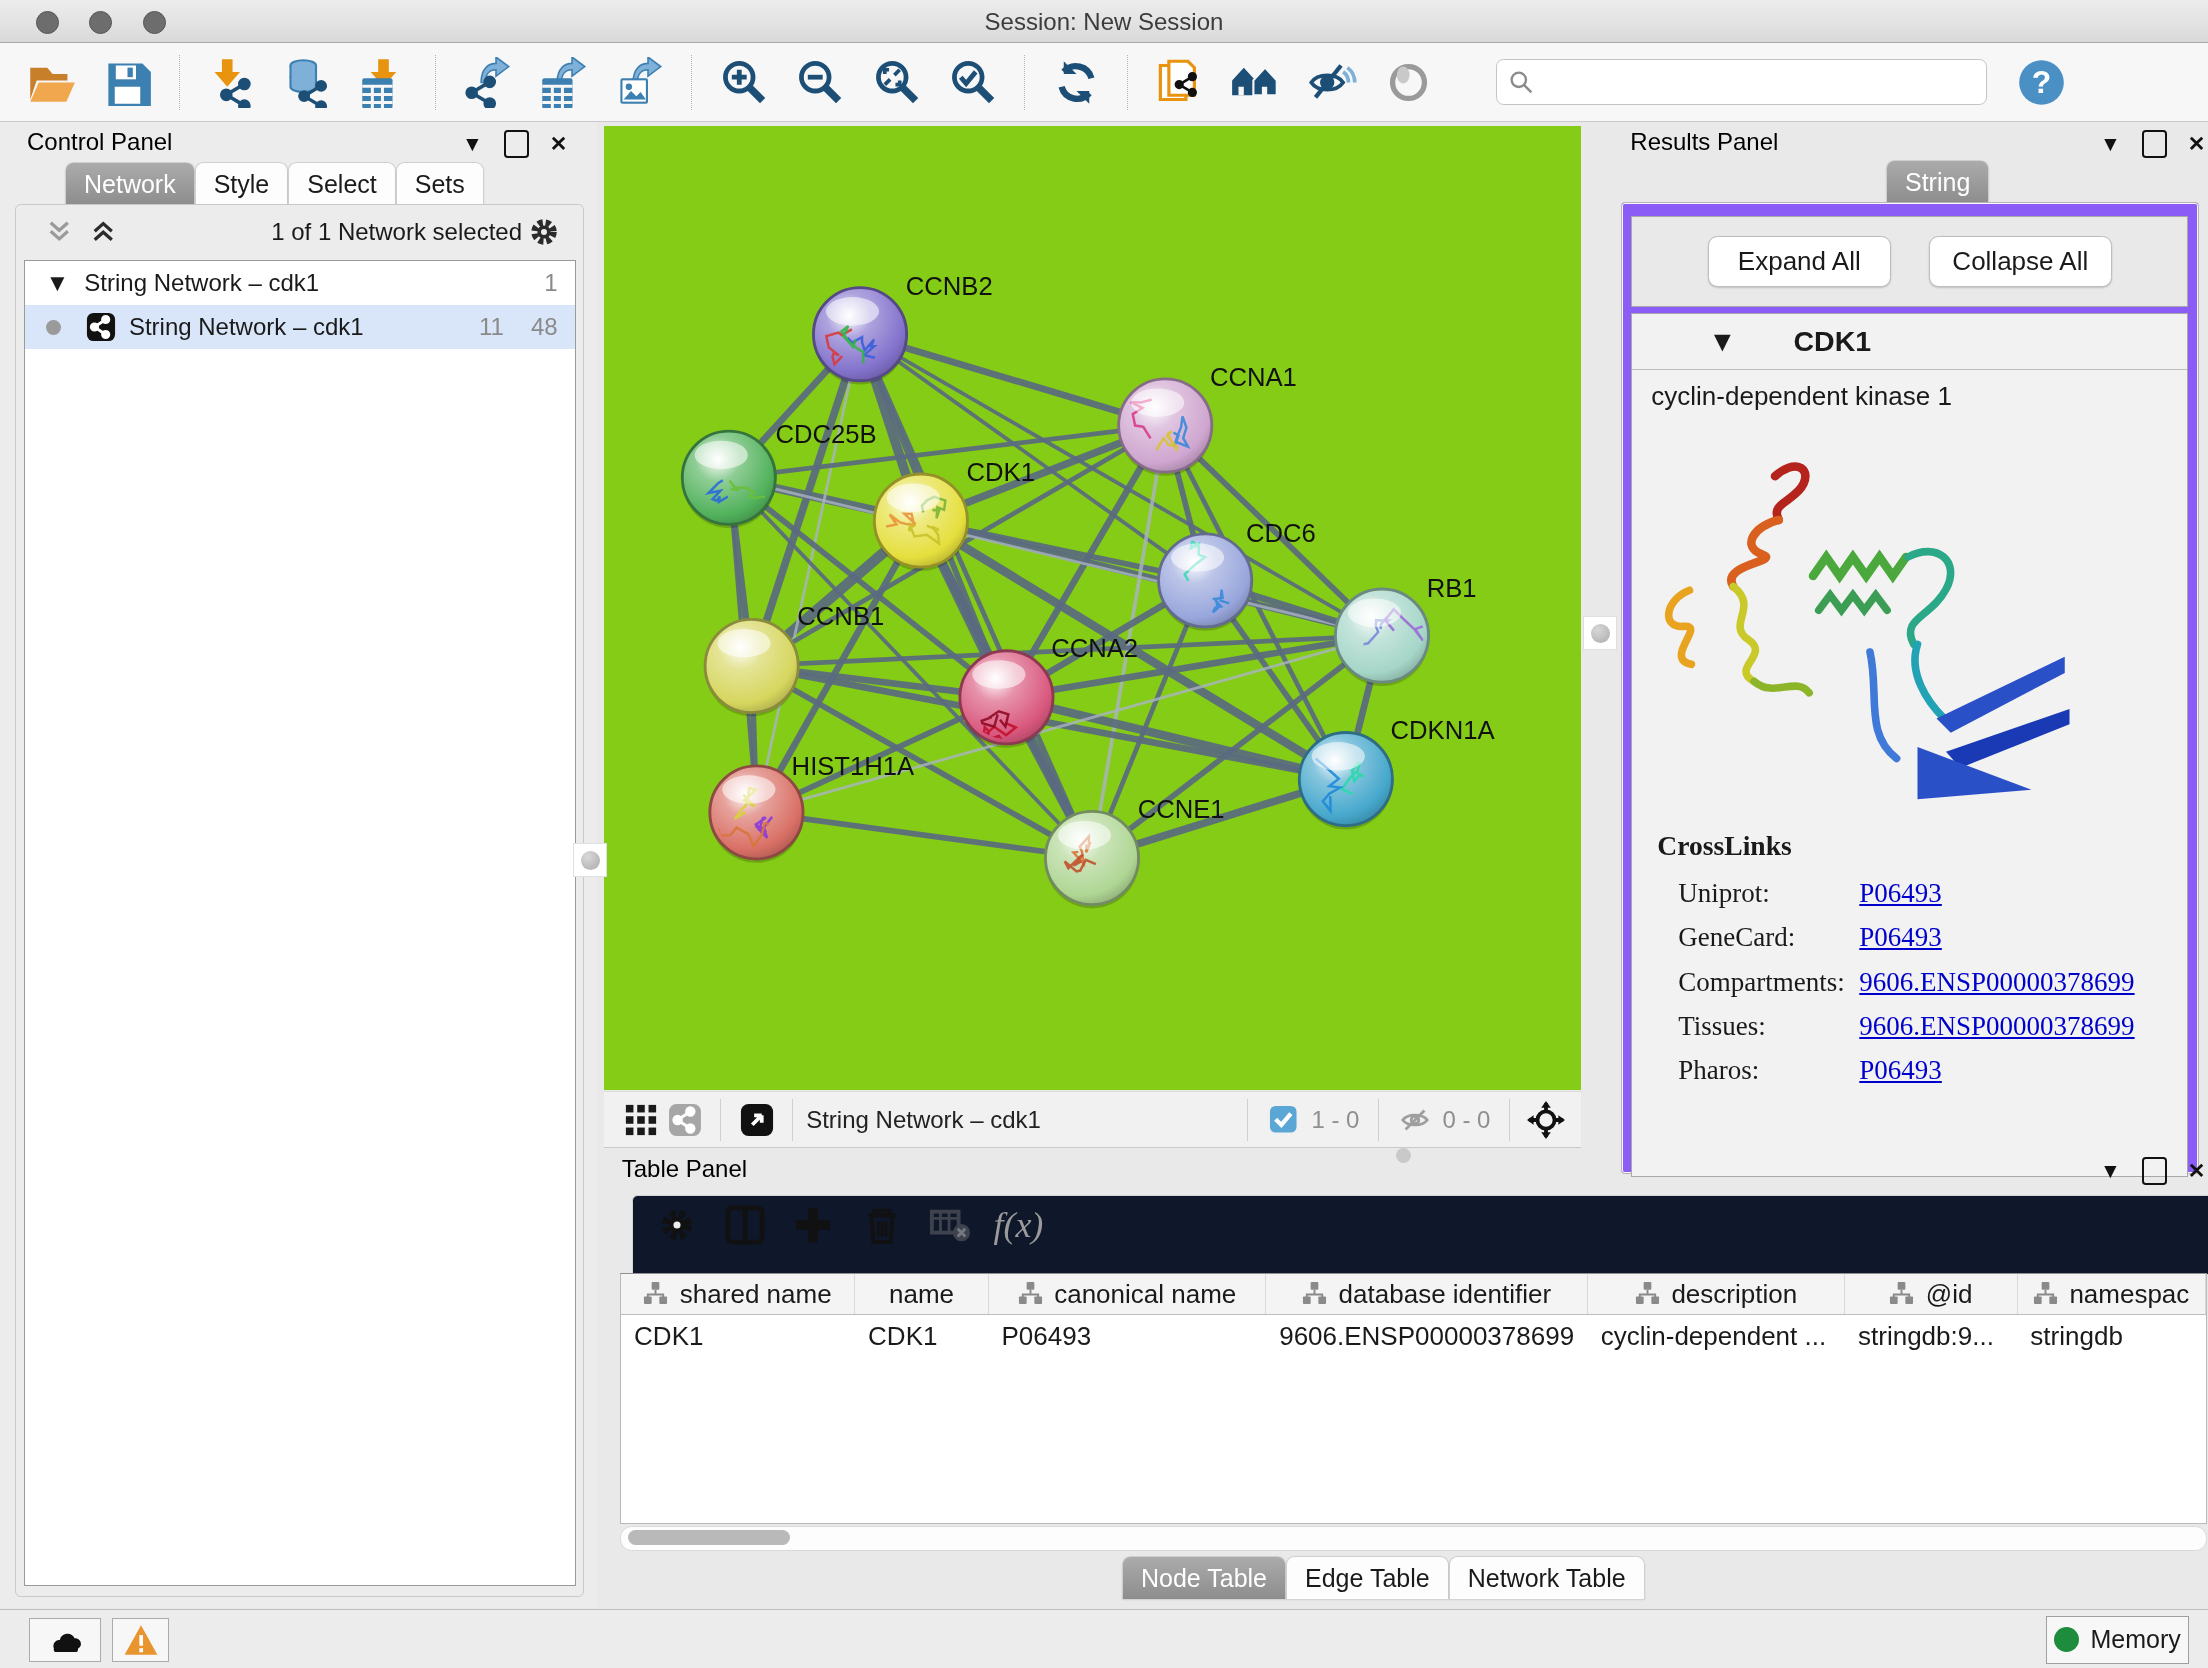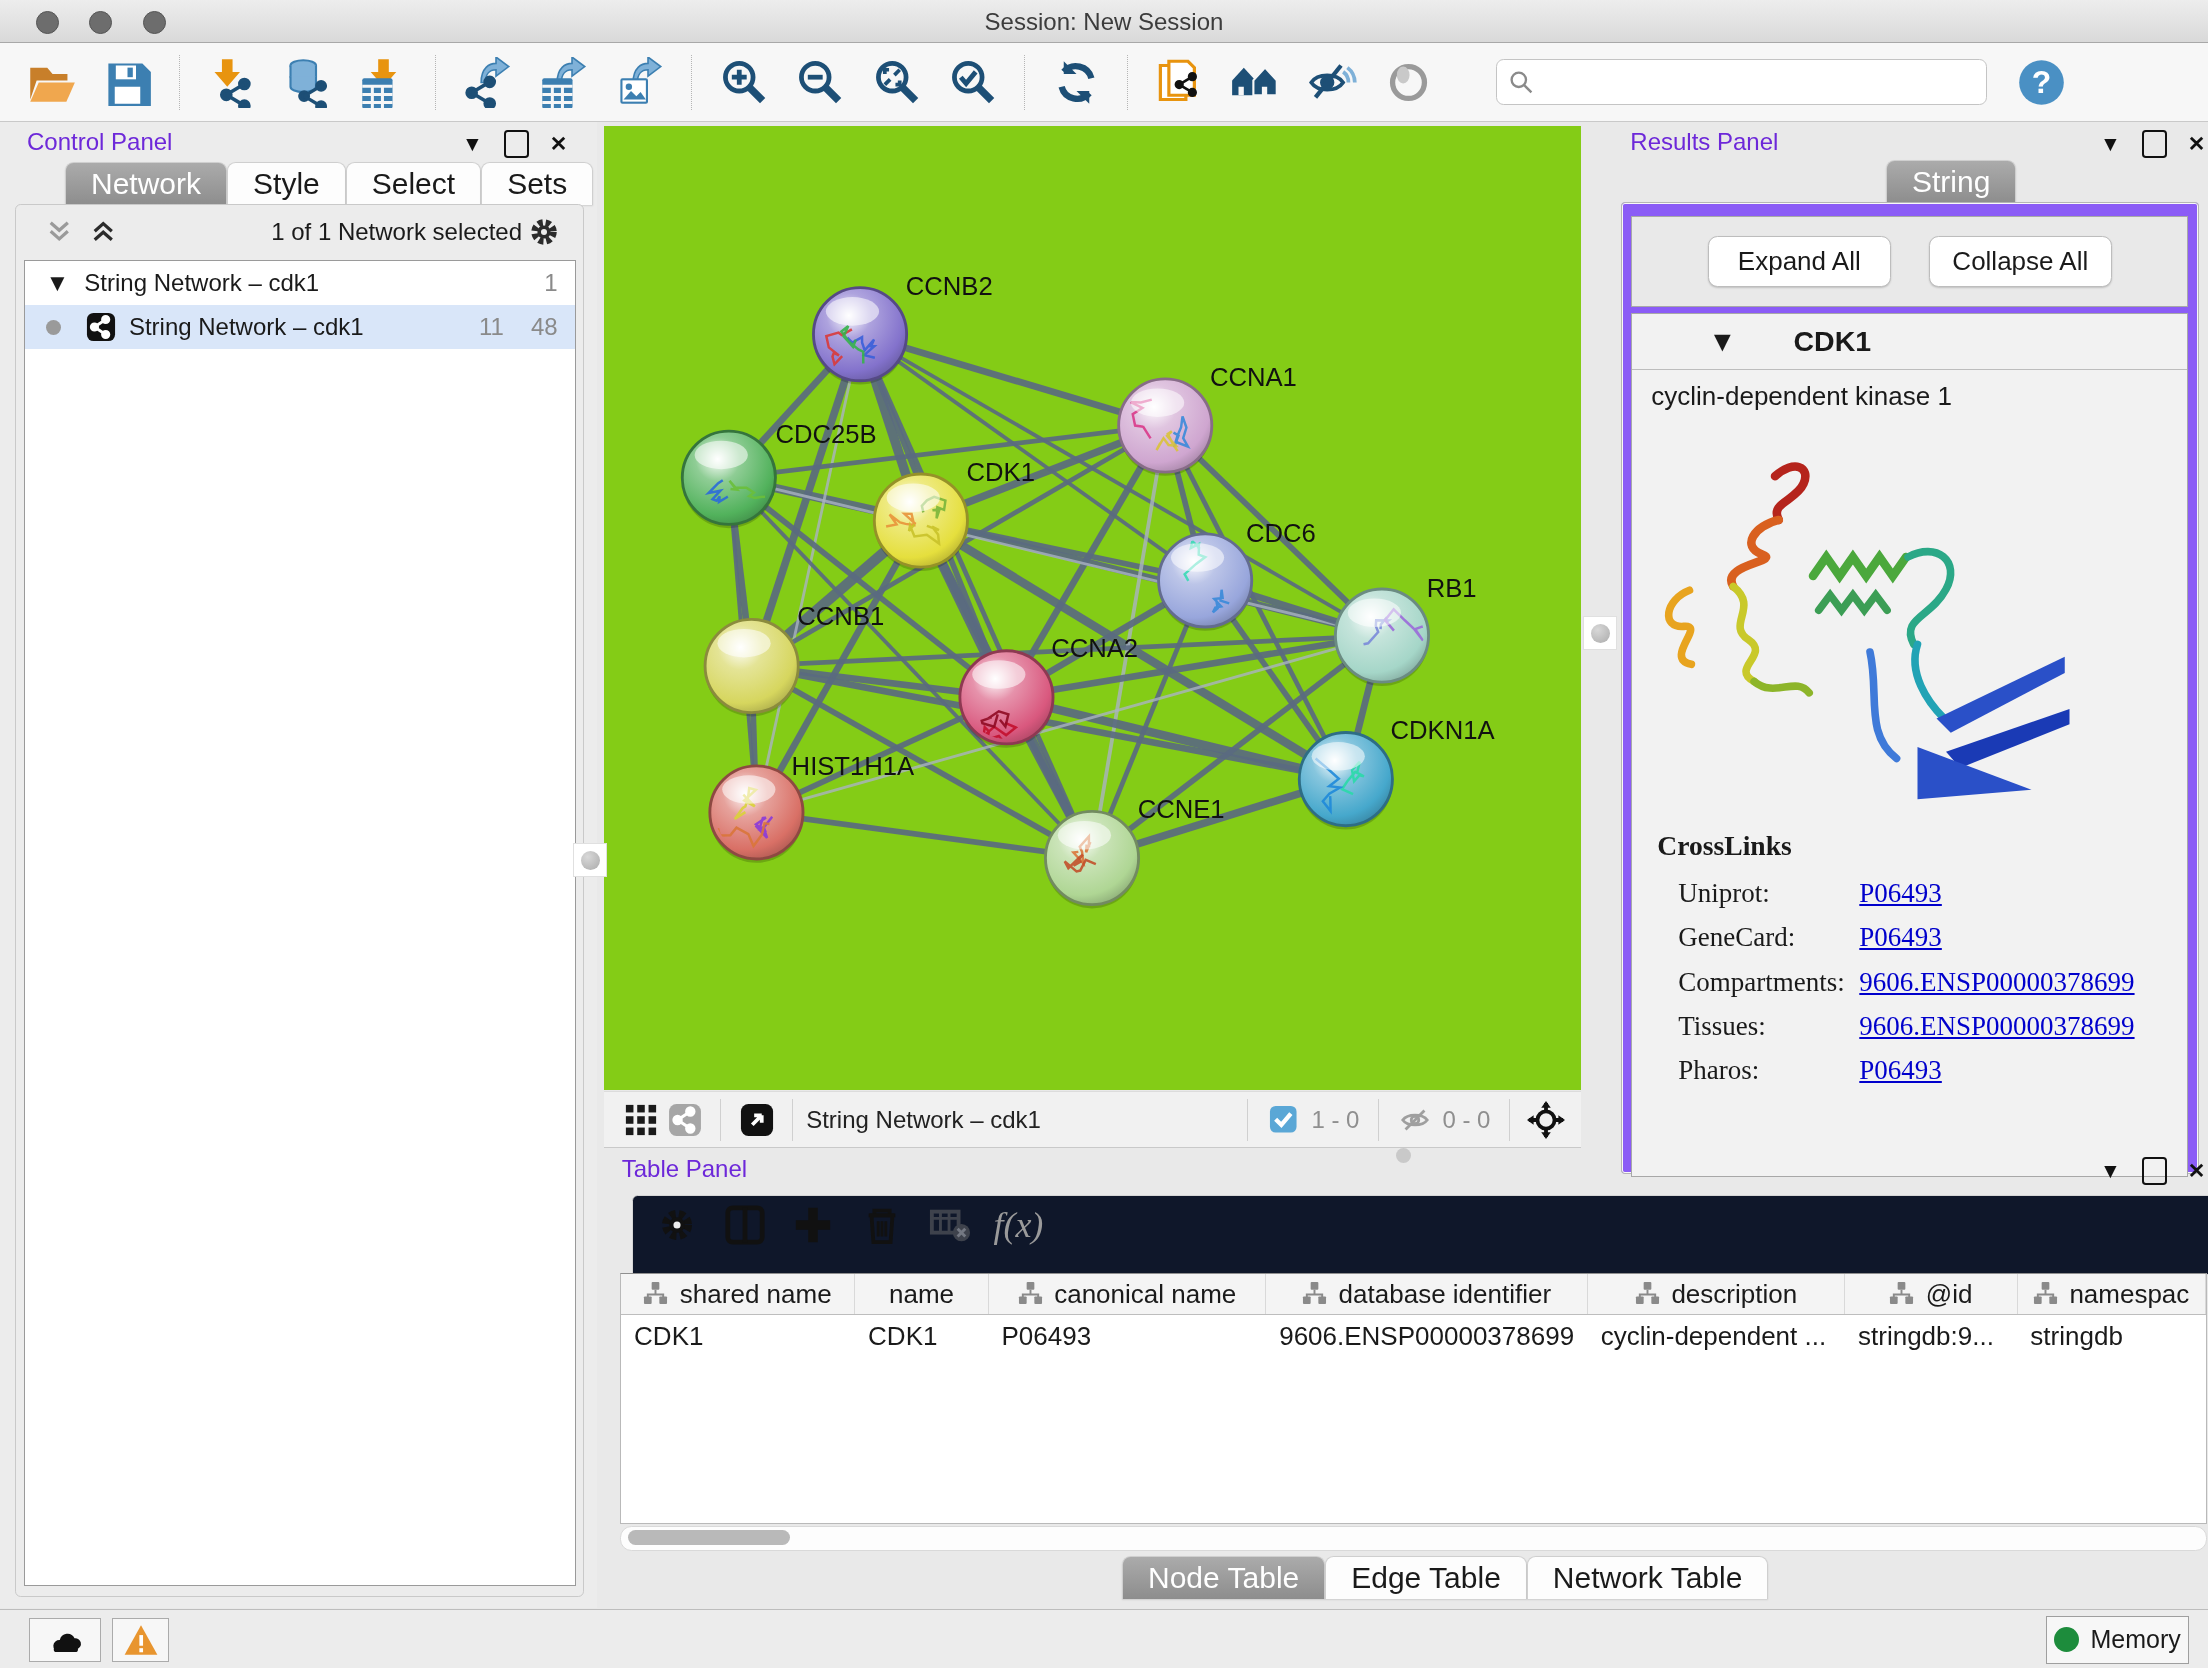--- a/index.html
+++ b/index.html
@@ -10,24 +10,24 @@
   .wtitle{position:absolute;left:0;right:0;top:7.6px;text-align:center;font-size:24px;color:#3c3c3c;}
   
   .toolbar{position:absolute;left:0;top:43px;width:2208px;height:78px;background:#f7f7f7;border-bottom:1px solid #c9c9c9;display:flex;align-items:center;}
   .tbgroup{display:flex;align-items:center;height:67px;padding:0 13.3px;}
   .tbdiv{width:0;height:55px;border-left:1.9px dotted #b5b5b5;}
   .tbicon{width:59px;height:59px;display:flex;align-items:center;justify-content:center;margin:0 8.6px;}
   .tbicon svg{width:51px;height:51px;}
   .searchbox{margin-left:36px;width:466px;height:44px;background:#fff;border:1px solid #c4c4c4;border-radius:7.6px;display:flex;align-items:center;padding:0 11.4px;}
   .searchbox input{border:none;outline:none;font-size:23px;flex:1;font-family:"Liberation Sans",sans-serif;background:transparent;}
   
-  .phead{position:absolute;height:34px;font-size:24px;color:#6d28d9;}
+  .phead{position:absolute;height:34px;font-size:24px;color:#000000;}
   .pbtns{position:absolute;display:flex;align-items:center;gap:21px;font-size:21px;color:#111;}
   .pbtns .sq{width:21px;height:24px;border:2.9px solid #111;border-radius:3.8px;display:inline-block;}
-  .tab{height:42px;padding:0 25px;display:flex;align-items:center;justify-content:center;font-size:30px;background:#fdfdfd;border:1px solid #cfcfcf;border-bottom:none;border-radius:8.6px 8.6px 0 0;color:#1a1a1a;box-shadow:0 1px 1.9px rgba(0,0,0,.12);}
+  .tab{height:42px;padding:0 18px;display:flex;align-items:center;justify-content:center;font-size:25px;background:#fdfdfd;border:1px solid #cfcfcf;border-bottom:none;border-radius:8.6px 8.6px 0 0;color:#1a1a1a;box-shadow:0 1px 1.9px rgba(0,0,0,.12);}
   .tab.sel{background:linear-gradient(#ababab,#8d8d8d);color:#fff;}
   
   .cpanel{position:absolute;left:0;top:122px;width:597px;height:1486px;background:#ececec;}
   .cptabs{position:absolute;left:65px;top:40px;display:flex;}
   .cpbody{position:absolute;left:15px;top:82px;width:567px;height:1391px;background:#ececec;border:1px solid #c9c9c9;border-radius:5.7px;}
   .cptools{position:absolute;left:0;top:0;width:100%;height:53px;display:flex;align-items:center;}
   .treebox{position:absolute;left:7.6px;top:55px;width:550px;height:1324px;background:#fff;border:1px solid #9a9a9a;}
   .trow{height:44px;display:flex;align-items:center;font-size:24px;}
   .trow .cnt{color:#8a8a8a;}
   .trow.sel{background:#d9e6f9;}

